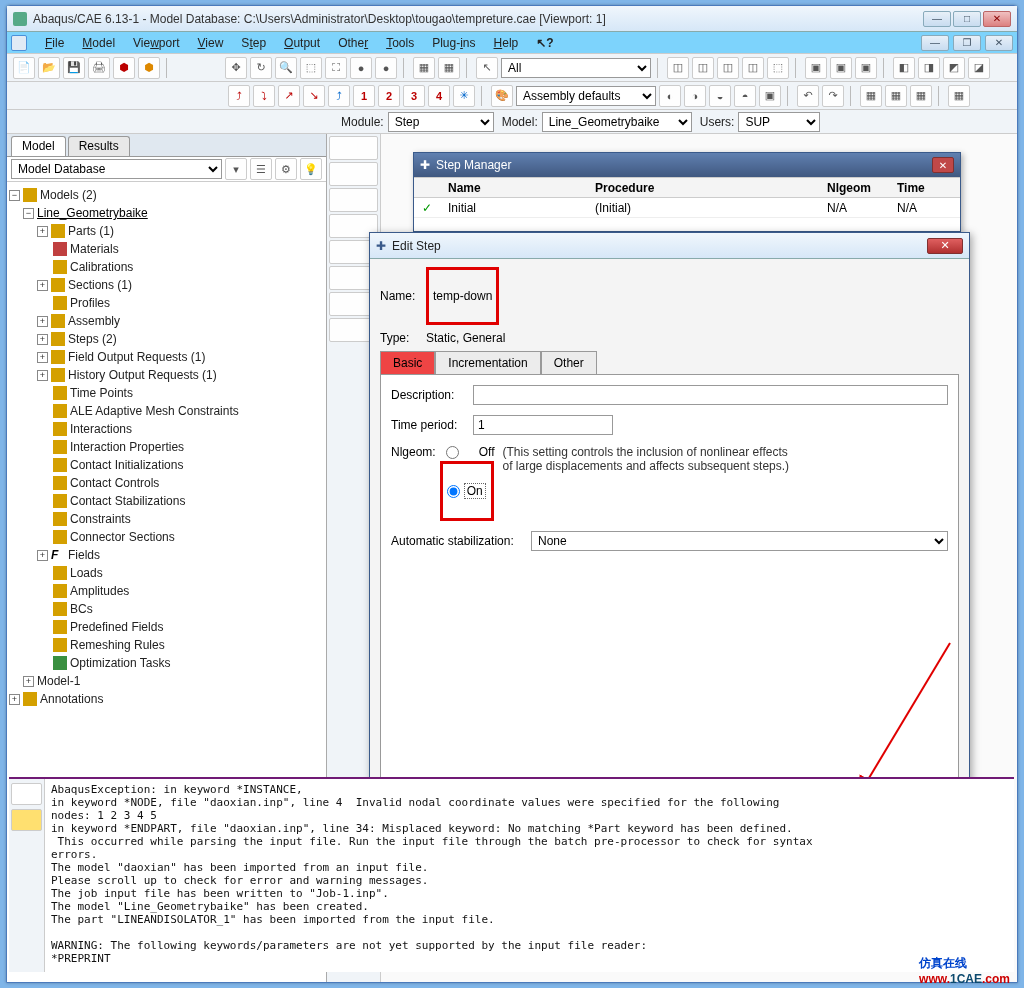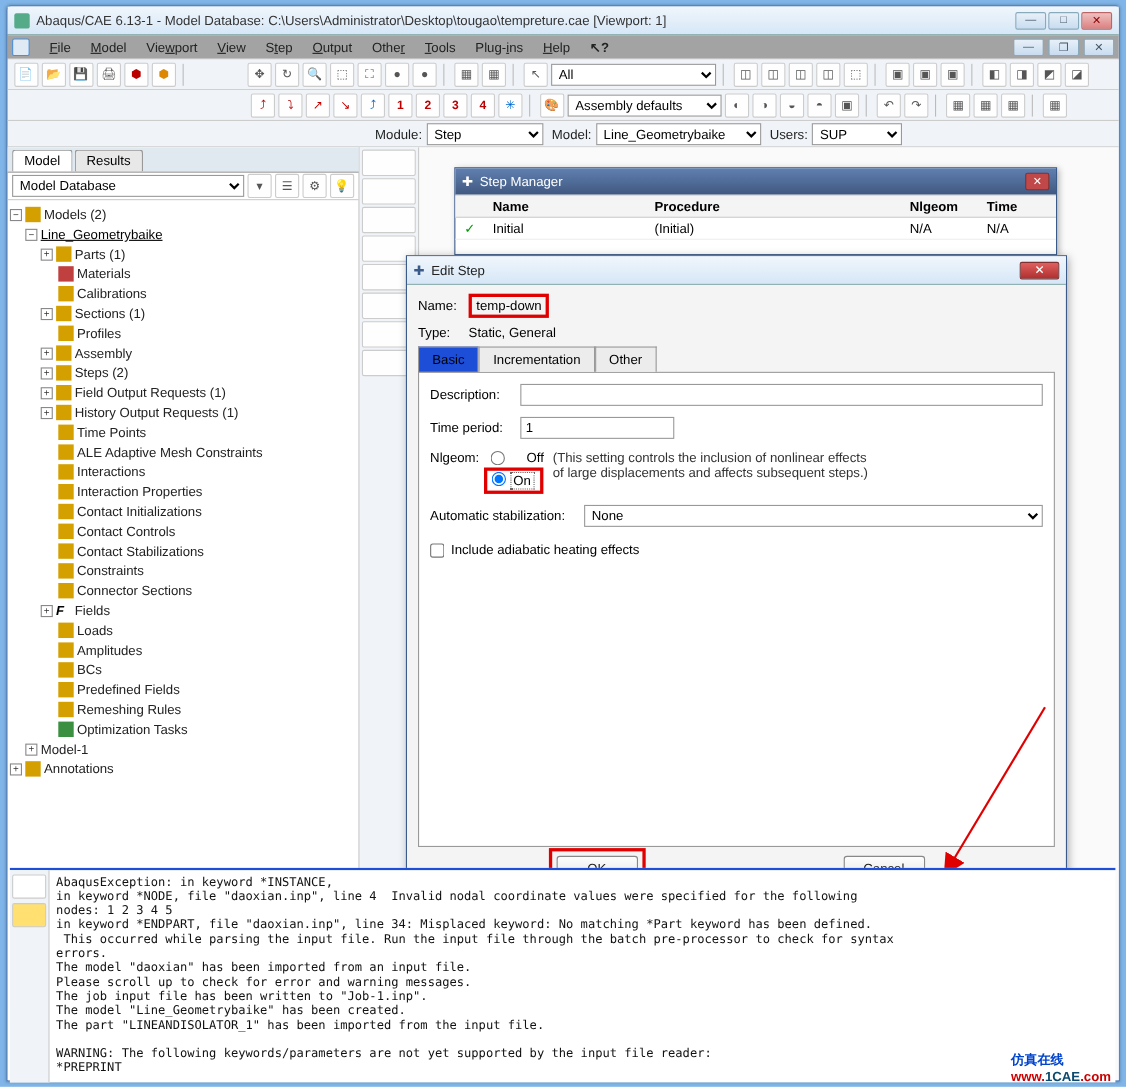--- a/index.html
+++ b/index.html
@@ -3,21 +3,21 @@
 <meta charset="utf-8">
 <style>
 *{box-sizing:border-box;margin:0;padding:0;font-family:"Segoe UI",Tahoma,sans-serif;font-size:12px}
 body{background:#7fb5e8;width:1024px;height:988px;overflow:hidden;position:relative}
 .win-outer{position:absolute;left:6px;top:5px;width:1012px;height:978px;background:#fff;border:1px solid #4a7abc;border-radius:4px 4px 0 0;box-shadow:0 0 3px rgba(0,0,0,.3)}
 .titlebar{height:26px;background:linear-gradient(#f0f6fc,#d6e7f7);border-bottom:1px solid #8aa;display:flex;align-items:center;padding:0 6px}
 .ti-icon{width:14px;height:14px;background:#5a8;border-radius:2px;margin-right:6px}
 .titlebar .tt{flex:1;color:#333}
 .winbtn{width:28px;height:16px;margin-left:2px;border:1px solid #8ab;border-radius:2px;background:linear-gradient(#e8f0f8,#c8dcf0);display:flex;align-items:center;justify-content:center;font-size:10px;color:#456}
 .winbtn.cl{background:linear-gradient(#f0c0c0,#dc8080);border-color:#b66;color:#800}
-.menubar{height:22px;background:#a3a3a3;border-bottom:1px solid #ccc;display:flex;align-items:center;padding:0 4px;gap:2px}
+.menubar{height:22px;background:#7dd3fc;border-bottom:1px solid #ccc;display:flex;align-items:center;padding:0 4px;gap:2px}
 .menubar .sq{width:16px;height:16px;border:1px solid #4a90d9;border-radius:2px;margin-right:8px;background:#e0eaf5}
 .mnu{padding:2px 8px;color:#222}
 .mnu u{text-decoration:underline}
 .mnu-right{margin-left:auto;display:flex;gap:2px}
 .tbrow{height:28px;background:#f0f4f8;border-bottom:1px solid #ccc;display:flex;align-items:center;padding:0 6px;gap:3px}
 .tbtn{width:22px;height:22px;border:1px solid #ccc;border-radius:2px;background:#fefefe;display:flex;align-items:center;justify-content:center;font-size:11px;color:#555}
 .sep{width:4px;height:20px;border-left:1px solid #bbb;margin:0 3px}
 .sel{height:20px;border:1px solid #999;background:#fff;padding:1px 2px;font-size:12px}
 .lbl{color:#222;margin-left:4px}
 .ctxrow{height:24px;background:#f0f4f8;border-bottom:1px solid #ccc;display:flex;align-items:center;padding-left:330px;gap:4px}
@@ -33,21 +33,21 @@
 .ticon{width:14px;height:14px;margin-right:3px;display:inline-block}
 .i-yellow{background:#d4a000}
 .i-green{background:#3a9040}
 .i-red{background:#c04040}
 .tn .txt{color:#222}
 .tn .txt.ul{text-decoration:underline;color:#000}
 .ind1{padding-left:14px}.ind2{padding-left:28px}.ind3{padding-left:44px}
 .canvas-area{flex:1;background:#fafafa;position:relative}
 .vtoolbar{position:absolute;left:0;top:0;width:54px;background:#f0f4f8;border-right:1px solid #ccc;height:100%;display:flex;flex-direction:column;padding:2px;gap:2px}
 .vtb{height:24px;border:1px solid #ccc;background:#fefefe;border-radius:2px}
-.msg-panel{position:absolute;left:9px;bottom:4px;width:1005px;height:195px;background:#fff;border-top:2px solid #1d4ed8;display:flex}
+.msg-panel{position:absolute;left:9px;bottom:16px;width:1005px;height:195px;background:#fff;border-top:2px solid #701a75;display:flex}
 .msg-tabs{width:36px;background:#f0f4f8;border-right:1px solid #ccc;display:flex;flex-direction:column;padding:4px 2px;gap:4px}
 .msg-tab{height:22px;border:1px solid #ccc;background:#fff;border-radius:2px}
 .msg-txt{flex:1;padding:4px 6px;font-family:Consolas,monospace;font-size:11px;line-height:13px;color:#111;white-space:pre;overflow:hidden}
 .watermark{position:absolute;right:14px;bottom:2px;color:#c00;font-size:14px;font-weight:bold}
 .watermark .lt{color:#0044cc;font-family:"Microsoft YaHei",sans-serif}
 .sm-dlg{position:absolute;left:413px;top:152px;width:548px;height:80px;border:1px solid #3a5a8a;background:#fff;box-shadow:2px 2px 6px rgba(0,0,0,.3)}
 .sm-title{height:24px;background:linear-gradient(#6080b0,#405880);color:#fff;display:flex;align-items:center;padding:0 6px}
 .sm-title .ti{flex:1}
 .sm-title .x{width:22px;height:16px;background:#c04848;border:1px solid #803030;border-radius:2px;display:flex;align-items:center;justify-content:center;color:#fff;font-size:10px}
 .sm-grid{border-top:1px solid #ccc}
@@ -56,24 +56,24 @@
 .sm-row{border-bottom:1px solid #eee}
 .sm-c1{width:34px;padding-left:8px;color:#090}
 .sm-c2{width:147px}.sm-c3{width:232px}.sm-c4{width:70px}.sm-c5{width:60px}
 .es-dlg{position:absolute;left:369px;top:232px;width:601px;height:588px;border:1px solid #3a5a8a;background:#f4f4f4;box-shadow:2px 2px 8px rgba(0,0,0,.35)}
 .es-title{height:26px;background:linear-gradient(#f0f6fc,#d6e7f7);border-bottom:1px solid #8aa;display:flex;align-items:center;padding:0 6px}
 .es-title .ti{flex:1;color:#222}
 .es-title .x{width:36px;height:16px;background:linear-gradient(#e06060,#b03030);border:1px solid #803030;border-radius:2px;display:flex;align-items:center;justify-content:center;color:#fff;font-size:11px}
 .es-body{padding:8px 10px}
 .es-line{display:flex;align-items:center;margin-bottom:6px}
 .es-line .k{width:46px}
-.redbox{border:3px solid #e00000;padding:1px 4px;display:inline-block}
+.redbox{border:3px solid #e00000;padding:19px 4px;display:inline-block}
 .es-tabs{display:flex;gap:0;margin-top:6px}
 .es-tab{padding:4px 12px;border:1px solid #999;background:#ececec;border-bottom:none}
-.es-tab.active{background:#1d4ed8}
+.es-tab.active{background:#ef4444}
 .es-tabbody{border:1px solid #999;background:#fff;height:432px;padding:10px}
 .fld{display:flex;align-items:center;margin-bottom:10px}
 .fld .fk{width:82px}
 .fld input[type=text]{border:1px solid #999;height:20px;padding:1px 4px}
 .nlg{display:flex;margin-bottom:10px}
 .nlg .opts{display:flex;flex-direction:column;margin-left:4px}
 .nlg .hint{margin-left:8px;color:#333}
 .chk{display:flex;align-items:center;gap:6px;margin-top:14px}
 .es-btns{display:flex;justify-content:center;gap:180px;align-items:center;height:40px}
 .btn{min-width:74px;height:24px;border:1px solid #888;background:linear-gradient(#fdfdfd,#e4e4e4);border-radius:3px;display:flex;align-items:center;justify-content:center;color:#222}
@@ -399,38 +399,34 @@
         <input type="text" style="width: 140px;" value="1">
       </div>
       <div class="nlg">
         <span>Nlgeom:</span>
         <div class="opts">
           <label style="display:flex;align-items:center;gap:20px;margin-left:6px">
               <input type="radio" name="nlg" style="">
               <span>Off</span>
             </label>
           <span class="redbox" style="margin-top:2px">
-            <label style="display:flex;align-items:flex-start;gap:4px">
+            <label style="display:flex;align-items:center;gap:4px">
                 <input type="radio" name="nlg" checked="" style="">
                 <span style="border:1px dotted #666;padding:0 2px">On</span>
               </label>
           </span>
         </div>
         <div class="hint">
           <div>(This setting controls the inclusion of nonlinear effects</div>
           <div>of large displacements and affects subsequent steps.)</div>
         </div>
       </div>
       <div class="fld">
         <span style="width:140px">Automatic stabilization:</span>
         <select class="sel" style="flex:1"><option>None</option></select>
-      </div>
-      <div class="chk">
-        <input type="checkbox" style="">
-        <span>Include adiabatic heating effects</span>
       </div>
       <svg class="arrow" width="140" height="180">
         <defs>
             <marker id="ah" markerWidth="10" markerHeight="10" refX="8" refY="5" orient="auto">
               <path d="M0,0 L10,5 L0,10 z" fill="#e00000"></path>
             </marker>
           </defs>
         <line x1="120" y1="10" x2="30" y2="160" stroke="#e00000" stroke-width="2" marker-end="url(#ah)"></line>
       </svg>
     </div>

